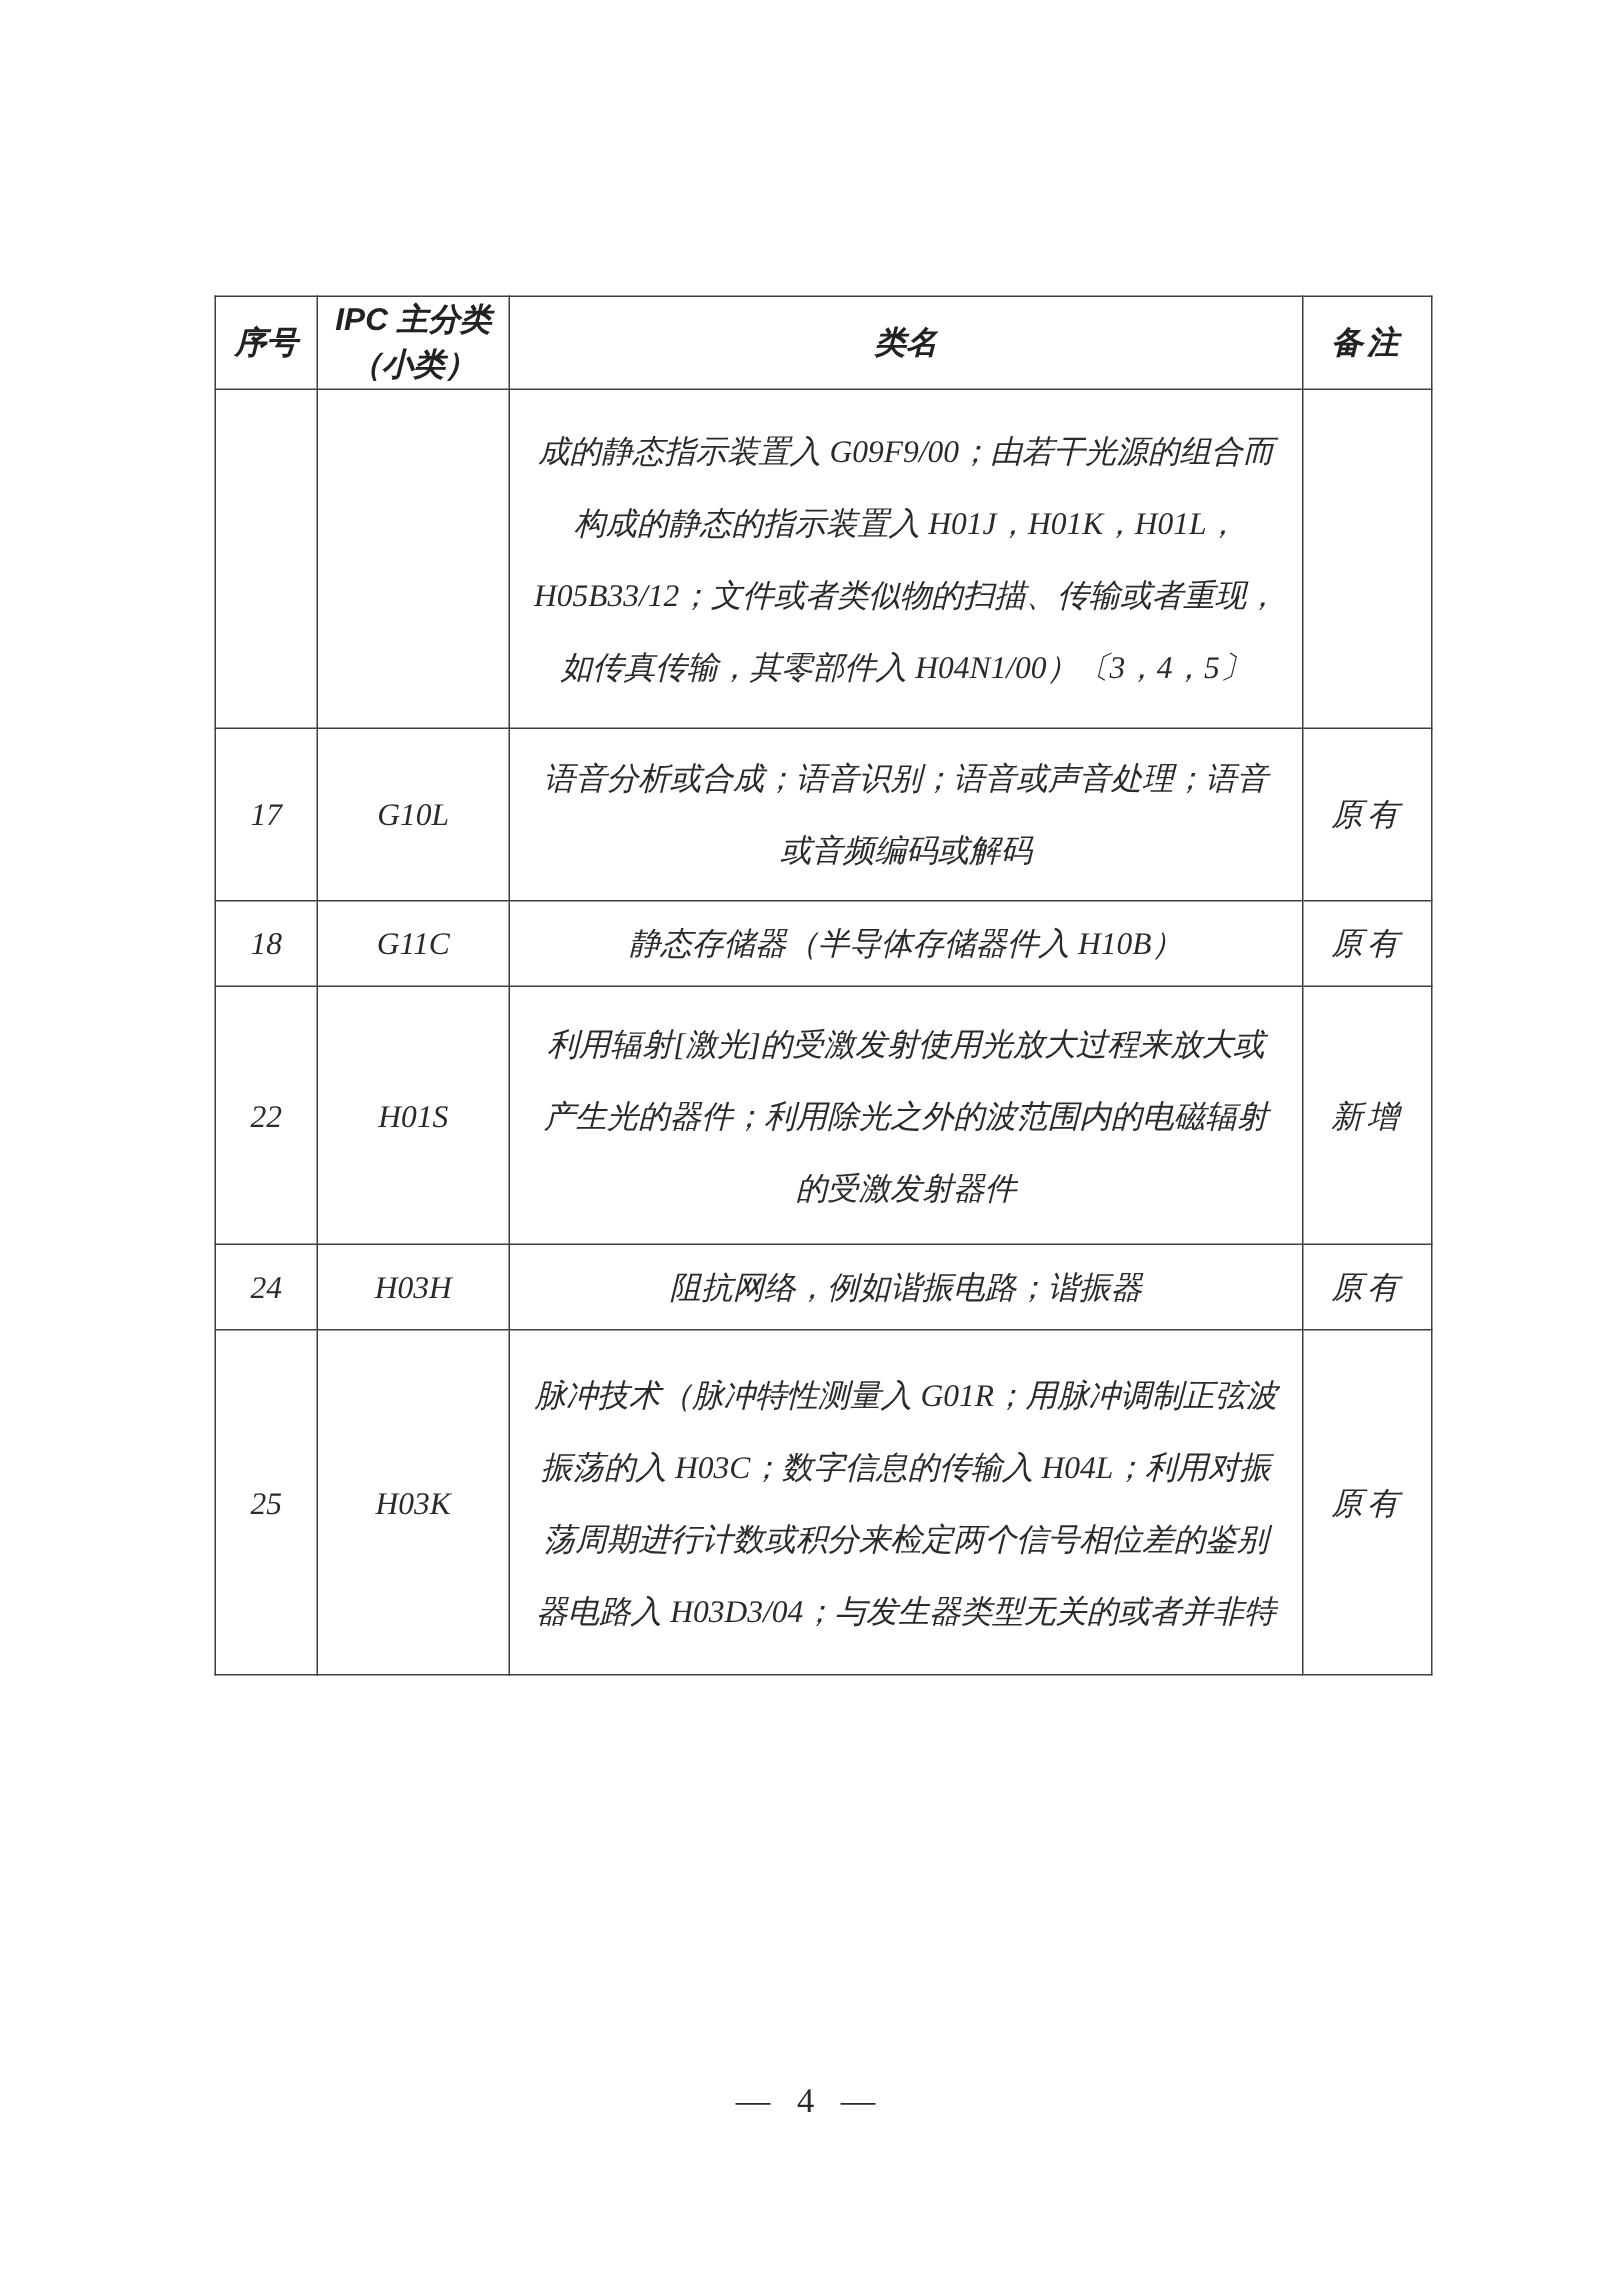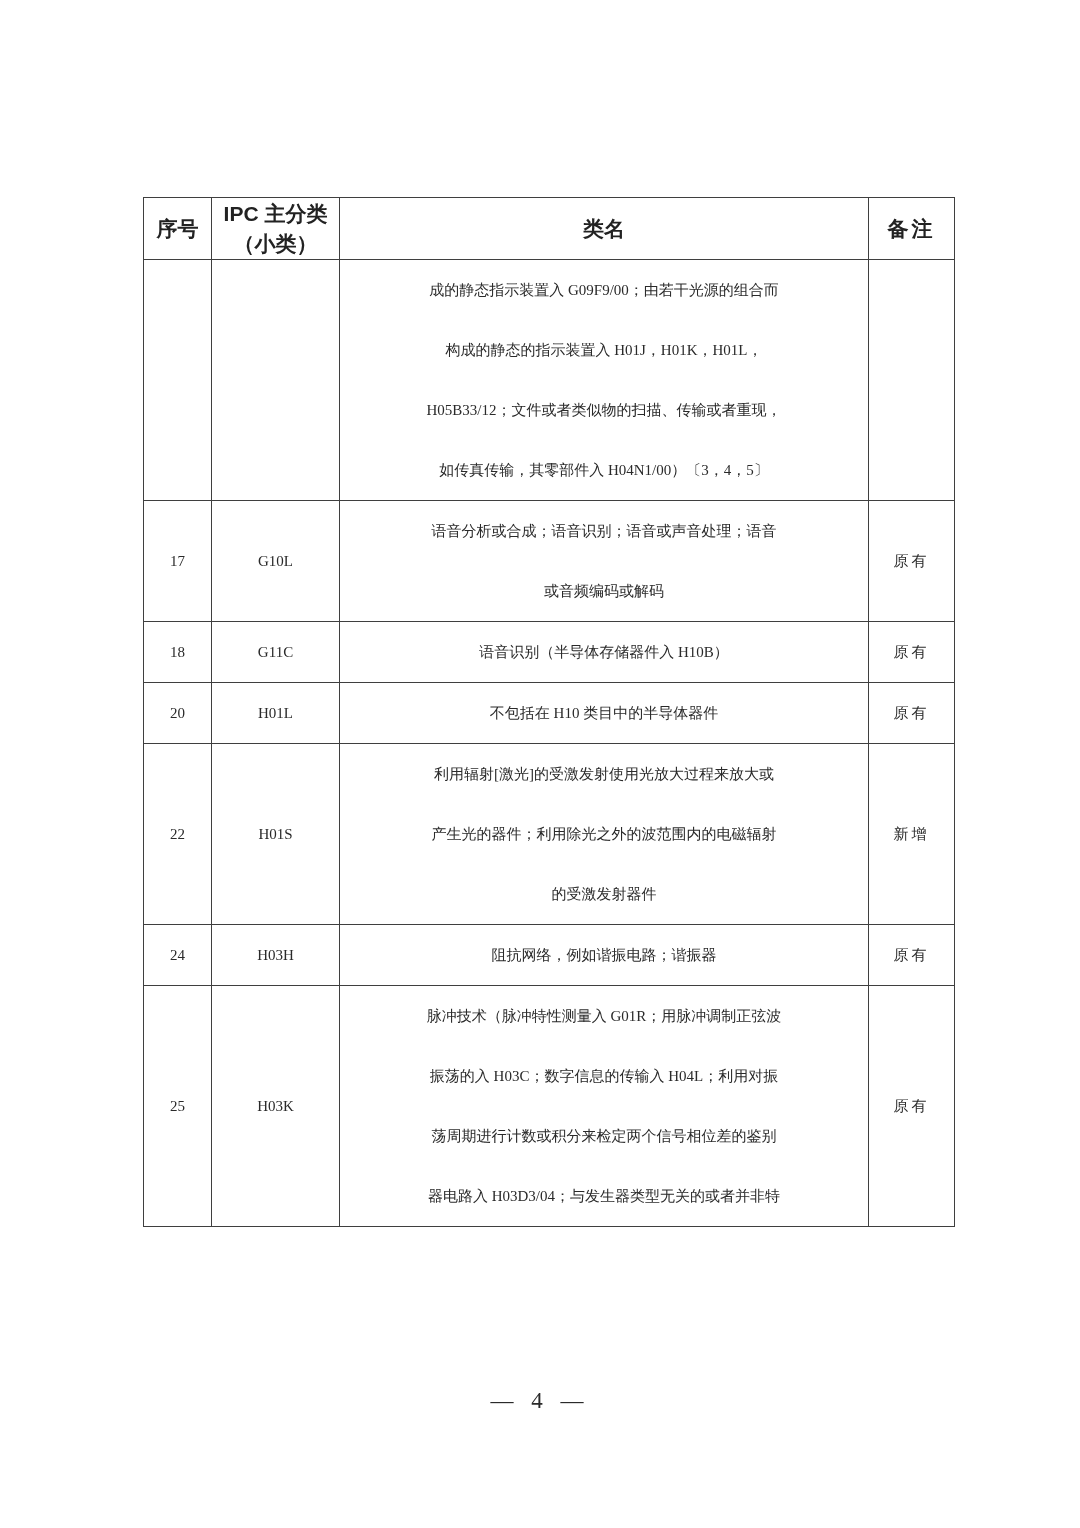--- a/index.html
+++ b/index.html
@@ -17,39 +17,40 @@
   .doc-table-wrap {
     position: absolute;
     left: 143px;
     top: 197px;
     width: 806px;
   }
   table.ipc-table {
     border-collapse: collapse;
     table-layout: fixed;
     width: 806px;
+    font-style: italic;
   }
   .ipc-table th, .ipc-table td {
     border: 1px solid #3f3f3f;
     vertical-align: middle;
     text-align: center;
     padding: 0 5px;
     overflow: hidden;
     white-space: pre-line;
   }
   .ipc-table th {
     font-family: "Liberation Sans", "DejaVu Sans", sans-serif;
     font-weight: 700;
     font-size: 21px;
     line-height: 30px;
     color: #222222;
   }
   .ipc-table td {
-    font-size: 15px;
-    line-height: 60px;
+    font-size: 21px;
+    line-height: 48px;
   }
   .c-num  { width: 68px; }
   .c-ipc  { width: 128px; }
   .c-name { width: 529px; }
   .c-note { width: 86px; letter-spacing: 3px; }
   .rh-hdr  { height: 62px; }
   .rh-cont { height: 226px; }
   .rh-2l   { height: 115px; }
   .rh-1l   { height: 57px; margin-top: 28px; }
   .rh-3l   { height: 172px; }
@@ -96,27 +97,21 @@
     <tr class="rh-2l">
       <td class="c-num">17</td>
       <td class="c-ipc">G10L</td>
       <td class="c-name">语音分析或合成；语音识别；语音或声音处理；语音
 或音频编码或解码</td>
       <td class="c-note">原有</td>
     </tr>
     <tr class="rh-1l">
       <td class="c-num">18</td>
       <td class="c-ipc">G11C</td>
-      <td class="c-name">语音识别（半导体存储器件入 H10B）</td>
-      <td class="c-note">原有</td>
-    </tr>
-    <tr class="rh-1l">
-      <td class="c-num">20</td>
-      <td class="c-ipc">H01L</td>
-      <td class="c-name">不包括在 H10 类目中的半导体器件</td>
+      <td class="c-name">静态存储器（半导体存储器件入 H10B）</td>
       <td class="c-note">原有</td>
     </tr>
     <tr class="rh-3l">
       <td class="c-num">22</td>
       <td class="c-ipc">H01S</td>
       <td class="c-name">利用辐射[激光]的受激发射使用光放大过程来放大或
 产生光的器件；利用除光之外的波范围内的电磁辐射
 的受激发射器件</td>
       <td class="c-note">新增</td>
     </tr>

